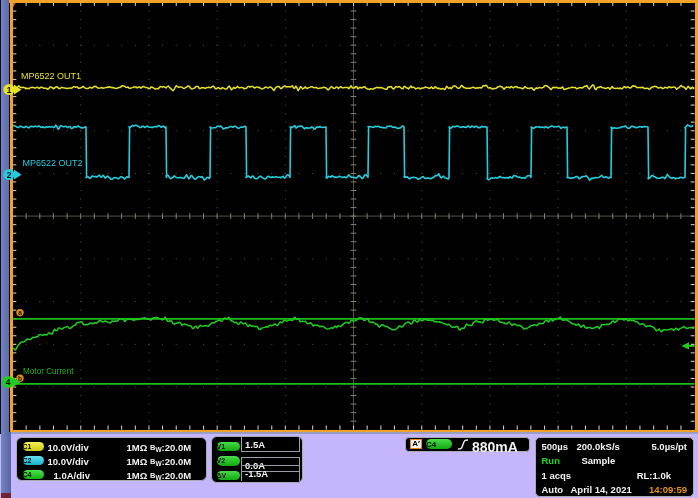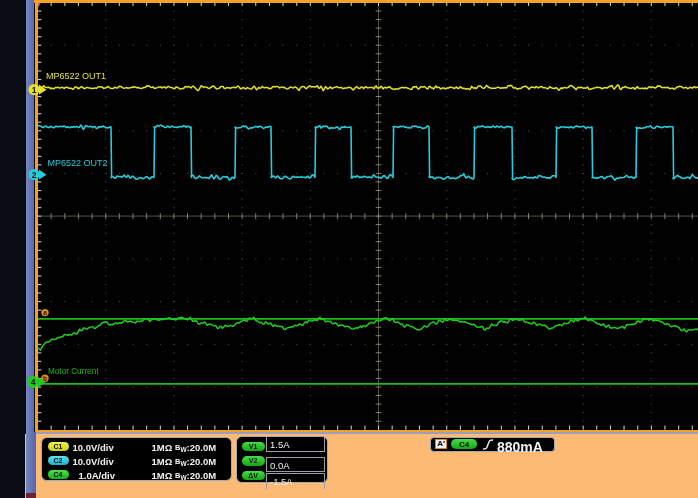--- a/index.html
+++ b/index.html
@@ -1,35 +1,35 @@
 <!DOCTYPE html>
 <html><head><meta charset="utf-8"><style>
 * { margin:0; padding:0; box-sizing:border-box; }
 html,body { width:698px; height:498px; background:#0a0b14; overflow:hidden; }
 #scr { position:relative; width:576px; height:498px; background:#0a0b14;
-  font-family:"Liberation Sans",sans-serif;margin-left:25px; }
+  font-family:"Liberation Sans",sans-serif; }
 .lbl { font:9px "Liberation Sans",sans-serif; }
 .mk { font:bold 8.5px "Liberation Sans",sans-serif; text-anchor:middle; }
 .ab { font:bold 6.5px "Liberation Sans",sans-serif; text-anchor:middle; }
 #lstrip { position:absolute; z-index:4; left:0.5px; top:0; width:10.5px; height:493px;
   background:linear-gradient(to right,#7585c0,#5565a5); }
 #lstrip2 { position:absolute; z-index:4; left:0.5px; top:493px; width:10.5px; height:5px;
   background:#6e2430; }
 .ob { position:absolute; z-index:5; background:#f2a226; }
 #lgap { position:absolute; z-index:4; left:8.5px; top:0; width:1.5px; height:432px; background:#0a0b14; }
 #lav { position:absolute; z-index:5; left:11px; top:432.4px; width:687px; height:1.4px; background:#9a9ec2; }
-#panel { position:absolute; left:0; top:434px; width:698px; height:64px; background:#fdba74; }
+#panel { position:absolute; left:0; top:434px; width:698px; height:64px; background:#c4b5fd; }
 .box { position:absolute; background:#000; border:1.5px solid #a9a9b4; border-radius:6px; }
 .pill { position:absolute; border-radius:5px; color:#0a0a0a; font-weight:bold;
-  text-align:center; }
+  }
 .wt { position:absolute; color:#f2f2f2; font-weight:bold; font-size:9.5px; white-space:nowrap; }
 .bB { font-size:7.5px; position:relative; top:-1px; }
 .bW { font-size:6.5px; position:relative; top:1.5px; }
 .cell { position:absolute; left:29px; width:59px; border:1px solid #999ea8; color:#f2f2f2;
-  font-weight:normal; font-size:9.5px; padding-left:3px; }
+  font-weight:bold; font-size:9.5px; padding-left:3px; }
 </style></head><body>
 <div id="scr">
   <svg width="698" height="436" viewBox="0 0 698 436" xmlns="http://www.w3.org/2000/svg" style="position:absolute;left:0;top:0">
 <rect x="12.5" y="2.5" width="682" height="427.2" fill="#010101"></rect>
 <g fill="#494947">
         <rect x="80.2" y="10.5" width="1.1" height="1.1"></rect>
         <rect x="80.2" y="19.1" width="1.1" height="1.1"></rect>
         <rect x="80.2" y="27.6" width="1.1" height="1.1"></rect>
         <rect x="80.2" y="36.2" width="1.1" height="1.1"></rect>
         <rect x="80.2" y="44.7" width="1.1" height="1.1"></rect>
@@ -1163,25 +1163,37 @@
       <div class="wt" style="left:37px;top:32px">1.0A/div</div>
       <div class="wt" style="left:110px;top:32px">1MΩ <span class="bB">B</span><span class="bW">W</span>:20.0M</div>
     </div>
 
     <div class="box" style="left:211px;top:1.5px;width:92px;height:47px">
       <div class="pill" style="left:4.5px;top:5px;width:23px;height:9.5px;font-size:7px;line-height:10px;background:linear-gradient(to bottom,#48dc48,#10a810)">V1</div>
       <div class="pill" style="left:4.5px;top:19.5px;width:23px;height:9.5px;font-size:7px;line-height:10px;background:linear-gradient(to bottom,#48dc48,#10a810)">V2</div>
       <div class="pill" style="left:4.5px;top:34px;width:23px;height:9.5px;font-size:7px;line-height:10px;background:linear-gradient(to bottom,#48dc48,#10a810)">ΔV</div>
       <div class="cell" style="top:0;height:15px;line-height:15px;border-top:none">1.5A</div>
       <div class="cell" style="top:20px;height:15px;line-height:15px">0.0A</div>
-      <div class="cell" style="top:36px;height:16px;line-height:16px;border-bottom:none">-1.5A</div>
+      <div class="cell" style="top:28px;height:16px;line-height:16px;border-bottom:none">-1.5A</div>
     </div>
 
     <div class="box" style="left:405px;top:2.5px;width:125px;height:15.5px;border-radius:4px">
       <div style="position:absolute;left:4px;top:1px;width:12px;height:10.5px;background:#f0f0f0;border:1.5px solid #e08818;color:#000;font-weight:bold;font-size:8px;line-height:8px;text-align:center">A′</div>
       <div class="pill" style="left:20px;top:1px;width:26px;height:10.5px;font-size:8px;line-height:11px;background:linear-gradient(to bottom,#48dc48,#10a810)">C4</div>
       <svg width="12" height="13" viewBox="0 0 12 13" style="position:absolute;left:51px;top:0px">
         <path d="M1,11 C4,11 4.5,11 6,6.5 C7.5,2 8,2 11,2" fill="none" stroke="#f0f0f0" stroke-width="1.4"></path>
       </svg>
       <div class="wt" style="left:66px;top:1.5px;font-size:14px">880mA</div>
     </div>
 
+    <div class="box" style="left:534.5px;top:2.5px;width:159.5px;height:60px;border-radius:5px">
+      <div class="wt" style="left:6px;top:3px">500µs</div>
+      <div class="wt" style="left:41px;top:3px">200.0kS/s</div>
+      <div class="wt" style="right:6px;top:3px">5.0µs/pt</div>
+      <div class="wt" style="left:6px;top:17.5px;color:#18d818">Run</div>
+      <div class="wt" style="left:46px;top:17.5px">Sample</div>
+      <div class="wt" style="left:6px;top:32px">1 acqs</div>
+      <div class="wt" style="right:22px;top:32px">RL:1.0k</div>
+      <div class="wt" style="left:6px;top:46.5px">Auto</div>
+      <div class="wt" style="left:35px;top:46.5px">April 14, 2021</div>
+      <div class="wt" style="right:6px;top:46.5px;color:#e8940c">14:09:59</div>
+    </div>
   </div>
 </div>
 </body></html>

